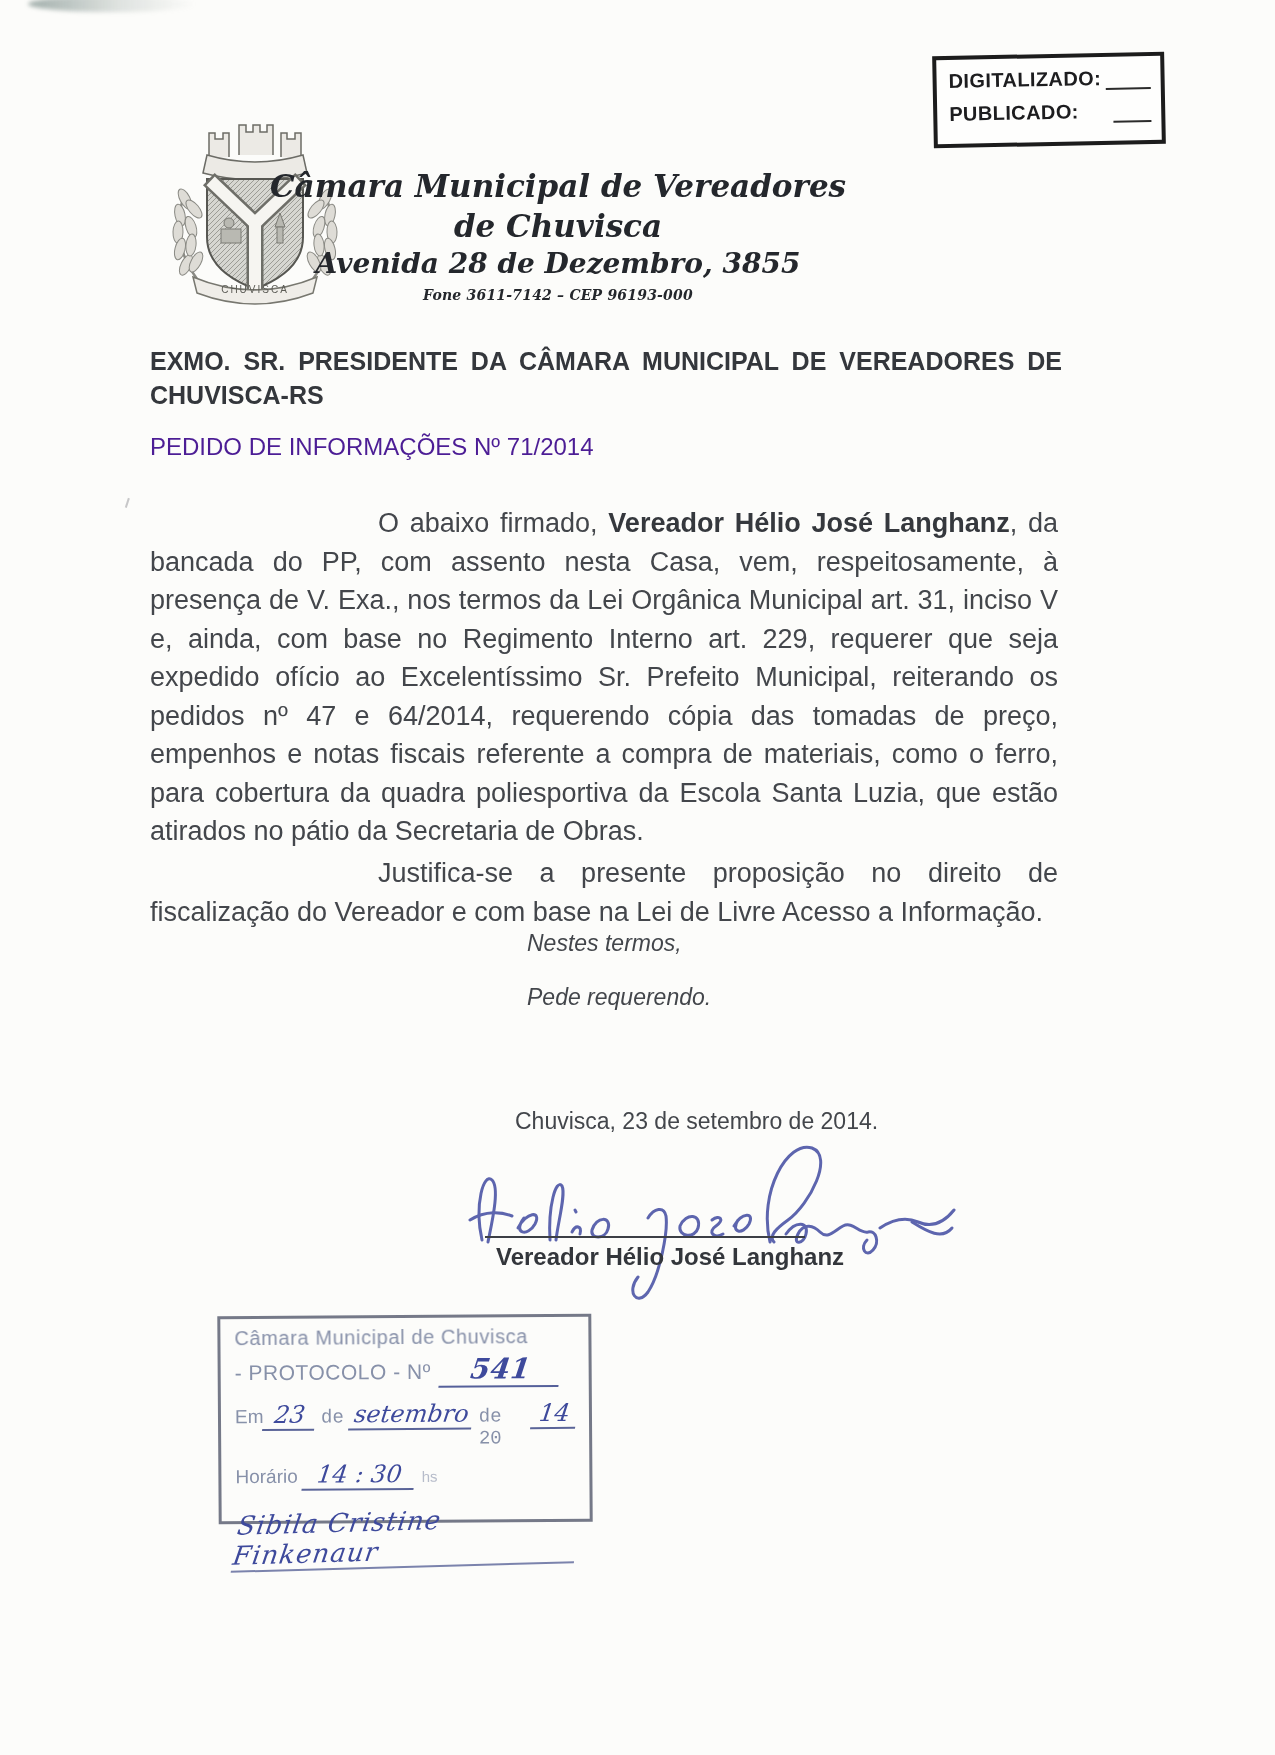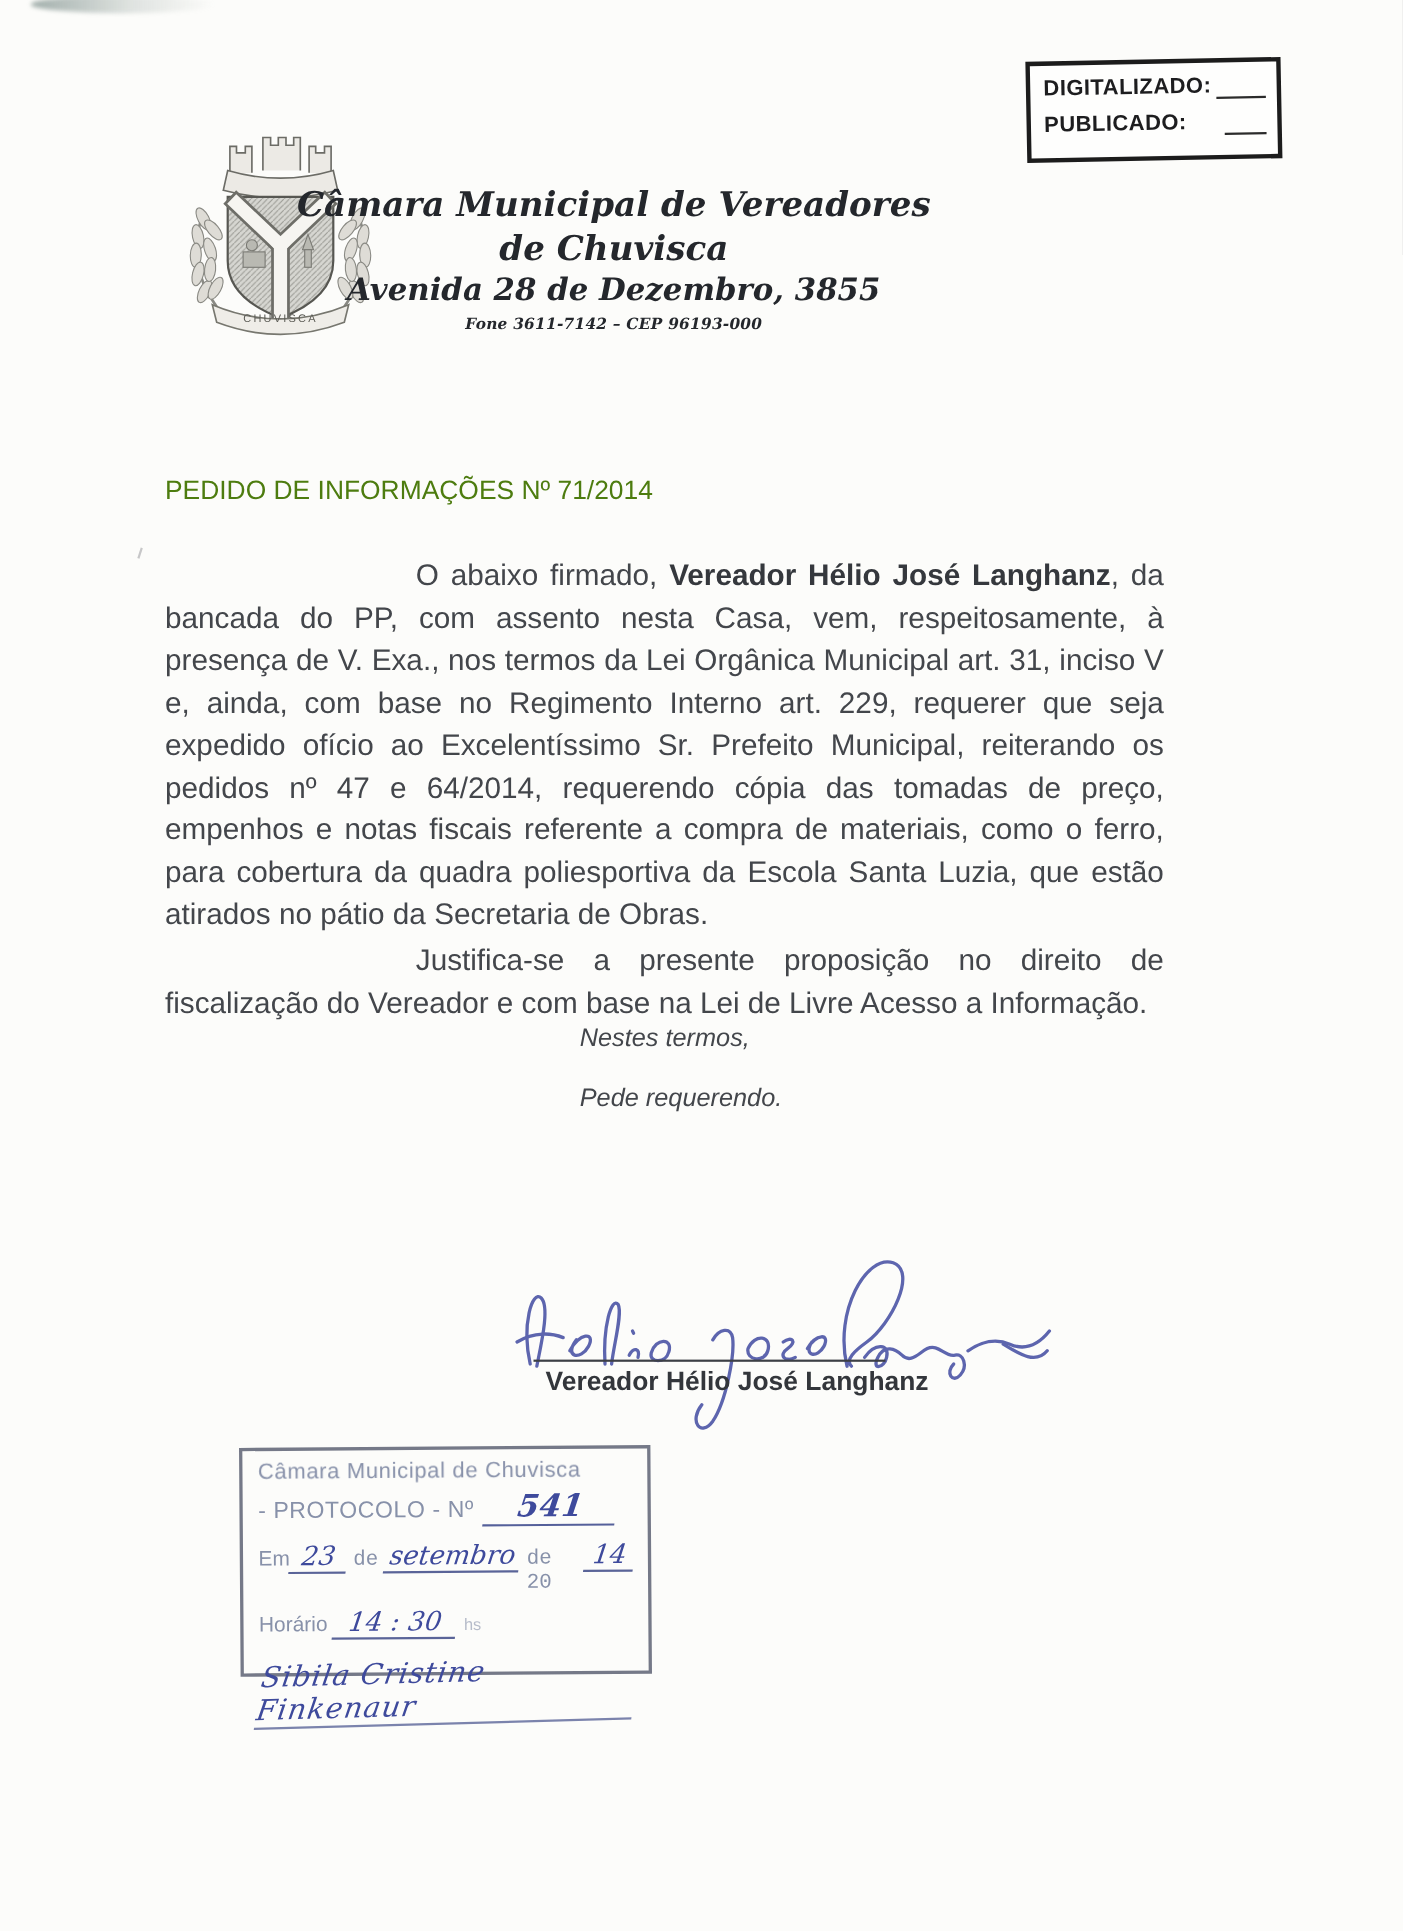--- a/index.html
+++ b/index.html
@@ -34,21 +34,21 @@
     font-family:"DejaVu Serif", serif; font-style:italic; font-weight:bold; color:#24272c; }
   .lh1 { font-size:29px; line-height:36px; }
   .lh2 { font-size:31px; line-height:40px; }
   .lh3 { font-size:28px; line-height:36px; }
   .lh4 { font-size:14px; line-height:26px; letter-spacing:.2px; }
 
   .addressee { position:absolute; left:150px; top:344px; width:912px;
     font-weight:bold; font-size:25px; line-height:34px; color:#34373c; }
   .addressee .l1 { text-align:justify; text-align-last:justify; }
 
-  .subject { position:absolute; left:150px; top:433px; font-size:24px; color:#4d7c0f; }
+  .subject { position:absolute; left:150px; top:433px; font-size:24px; color:#4c1d95; }
 
   .bodytext { position:absolute; left:150px; width:908px; font-size:27px;
     line-height:38.5px; text-align:justify; color:#43464b; }
   .p1 { top:477px; text-indent:228px; }
   .p2 { top:827px; text-indent:228px; }
   .bodytext b { color:#35383d; }
 
   .closing { position:absolute; left:527px; top:930px; font-size:23px; color:#43464b;font-style:italic; }
   .closing div + div { margin-top:27px; }
 
@@ -165,32 +165,37 @@
     <path d="M30,166 Q92,192 154,166 L150,182 Q92,204 34,182 Z" fill="#efede8" stroke="#77776f" stroke-width="1.5"></path>
     <text x="92" y="182" text-anchor="middle" font-size="10" letter-spacing="2" fill="#5c5c56" font-family="Liberation Sans, sans-serif">CHUVISCA</text>
   </svg>
 
   <div class="letterhead">
     <div class="lh2">Câmara Municipal de Vereadores de Chuvisca</div>
     <div class="lh3">Avenida 28 de Dezembro, 3855</div>
     <div class="lh4">Fone 3611-7142 – CEP 96193-000</div>
   </div>
 
+  <div class="addressee">
+    <div class="l1">EXMO. SR. PRESIDENTE DA CÂMARA MUNICIPAL DE VEREADORES DE</div>
+    <div class="l2">CHUVISCA-RS</div>
+  </div>
 
   <div class="subject">PEDIDO DE INFORMAÇÕES Nº 71/2014</div>
 
   <p class="bodytext p1"><span>O abaixo firmado, </span><b>Vereador Hélio José Langhanz</b><span>, da bancada do PP, com assento nesta Casa, vem, respeitosamente, à presença de V. Exa., nos termos da Lei Orgânica Municipal art. 31, inciso V e, ainda, com base no Regimento Interno art. 229, requerer que seja expedido ofício ao Excelentíssimo Sr. Prefeito Municipal, reiterando os pedidos nº 47 e 64/2014, requerendo cópia das tomadas de preço, empenhos e notas fiscais referente a compra de materiais, como o ferro, para cobertura da quadra poliesportiva da Escola Santa Luzia, que estão atirados no pátio da Secretaria de Obras.</span></p>
 
   <p class="bodytext p2">Justifica-se a presente proposição no direito de fiscalização do Vereador e com base na Lei de Livre Acesso a Informação.</p>
 
   <div class="closing">
     <div>Nestes termos,</div>
     <div>Pede requerendo.</div>
   </div>
 
+  <div class="dateline">Chuvisca, 23 de setembro de 2014.</div>
 
   <svg class="sig-svg" viewBox="0 0 515 195">
     <g fill="none" stroke="#4c55a6" stroke-width="3" stroke-linecap="round" stroke-linejoin="round" opacity=".9">
       <path d="M30,118 C22,82 32,50 40,58 C48,66 40,100 36,120"></path>
       <path d="M18,98 C34,88 50,90 60,94"></path>
       <path d="M66,106 C74,90 90,88 83,102 C76,115 60,112 72,96"></path>
       <path d="M98,118 C96,84 104,56 110,64 C114,72 106,100 104,118"></path>
       <path d="M120,110 C124,102 130,104 128,112"></path>
       <path d="M123,88 l1,2"></path>
       <path d="M140,108 C144,94 160,94 156,107 C153,118 138,117 140,108"></path>

